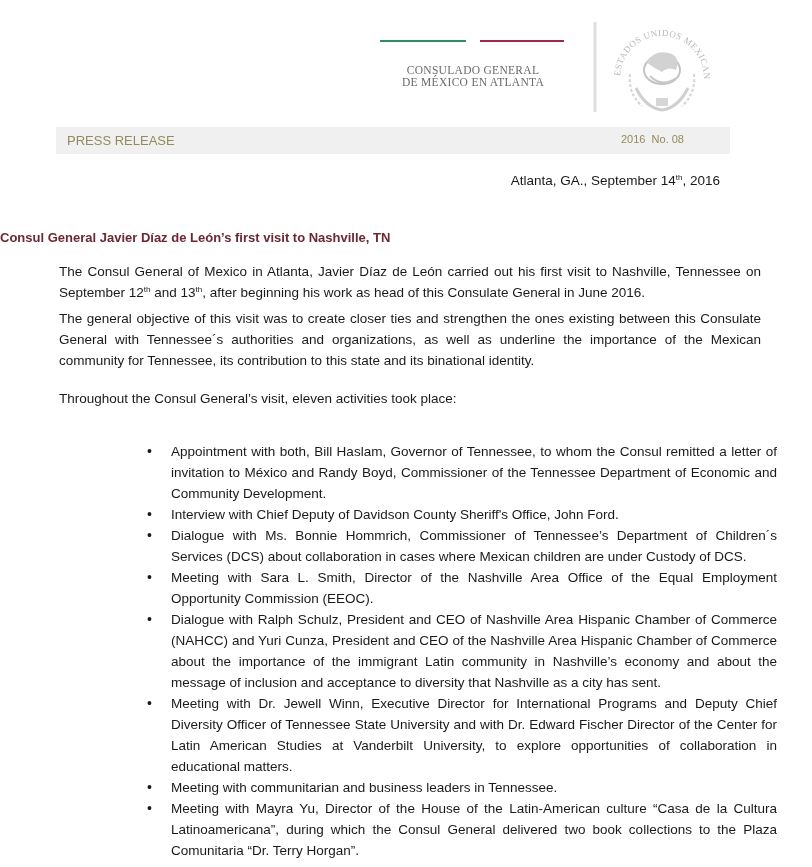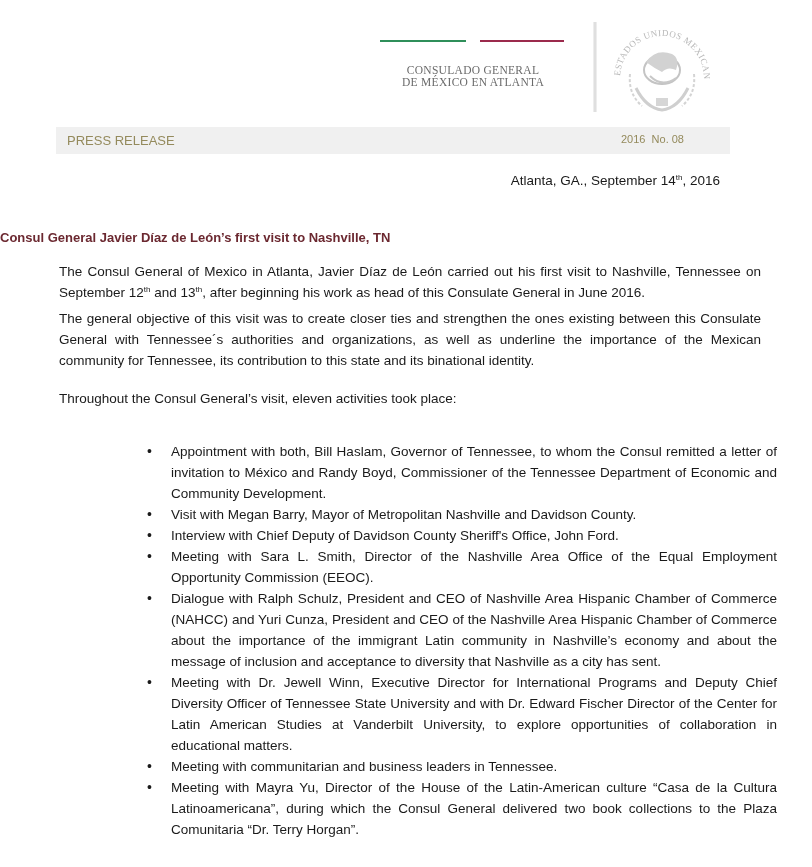--- a/index.html
+++ b/index.html
@@ -103,20 +103,20 @@
 <div class="title">Consul General Javier Díaz de León’s first visit to Nashville, TN</div>
 
 <div class="body-text para1"><span>The Consul General of Mexico in Atlanta, Javier Díaz de León carried out his first visit to Nashville, Tennessee on September 12</span><sup>th</sup><span> and 13</span><sup>th</sup><span>, after beginning his work as head of this Consulate General in June 2016.</span></div>
 
 <div class="body-text para2">The general objective of this visit was to create closer ties and strengthen the ones existing between this Consulate General with Tennessee´s authorities and organizations, as well as underline the importance of the Mexican community for Tennessee, its contribution to this state and its binational identity.</div>
 
 <div class="body-text para3">Throughout the Consul General’s visit, eleven activities took place:</div>
 
 <ul class="bullets">
   <li>Appointment with both, Bill Haslam, Governor of Tennessee, to whom the Consul remitted a letter of invitation to México and Randy Boyd, Commissioner of the Tennessee Department of Economic and Community Development.</li>
-  <li>Visit with Megan Barry, Mayor of Metropolitan Nashville and Davidson County.</li>
   <li>Interview with Chief Deputy of Davidson County Sheriff's Office, John Ford.</li>
+  <li>Dialogue with Ms. Bonnie Hommrich, Commissioner of Tennessee’s Department of Children´s Services (DCS) about collaboration in cases where Mexican children are under Custody of DCS.</li>
   <li>Meeting with Sara L. Smith, Director of the Nashville Area Office of the Equal Employment Opportunity Commission (EEOC).</li>
   <li>Dialogue with Ralph Schulz, President and CEO of Nashville Area Hispanic Chamber of Commerce (NAHCC) and Yuri Cunza, President and CEO of the Nashville Area Hispanic Chamber of Commerce about the importance of the immigrant Latin community in Nashville’s economy and about the message of inclusion and acceptance to diversity that Nashville as a city has sent.</li>
   <li>Meeting with Dr. Jewell Winn, Executive Director for International Programs and Deputy Chief Diversity Officer of Tennessee State University and with Dr. Edward Fischer Director of the Center for Latin American Studies at Vanderbilt University, to explore opportunities of collaboration in educational matters.</li>
   <li>Meeting with communitarian and business leaders in Tennessee.</li>
   <li>Meeting with Mayra Yu, Director of the House of the Latin-American culture “Casa de la Cultura Latinoamericana”, during which the Consul General delivered two book collections to the Plaza Comunitaria “Dr. Terry Horgan”.</li>
 </ul>
 
 </body></html>

